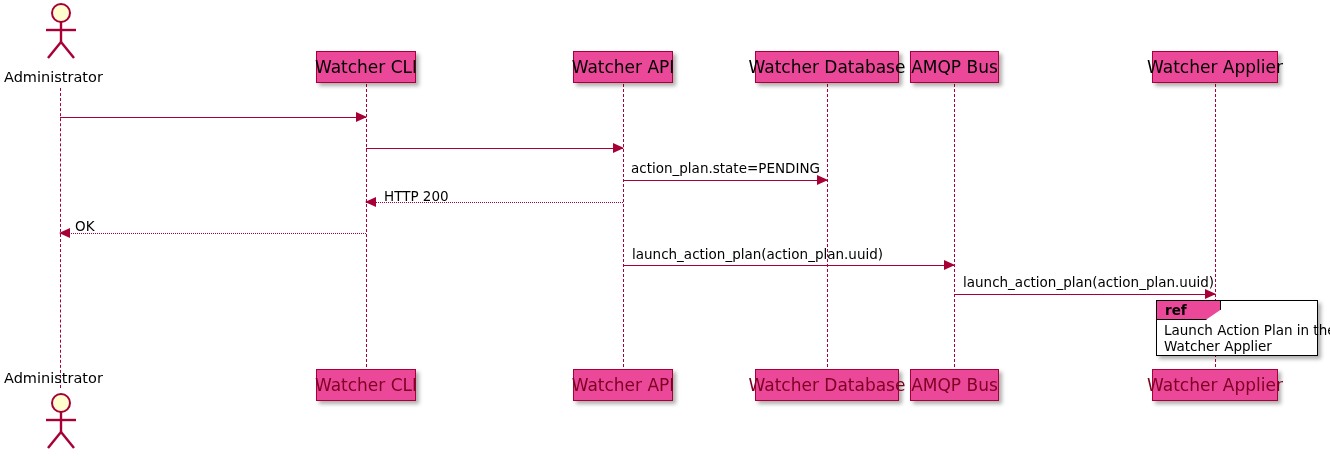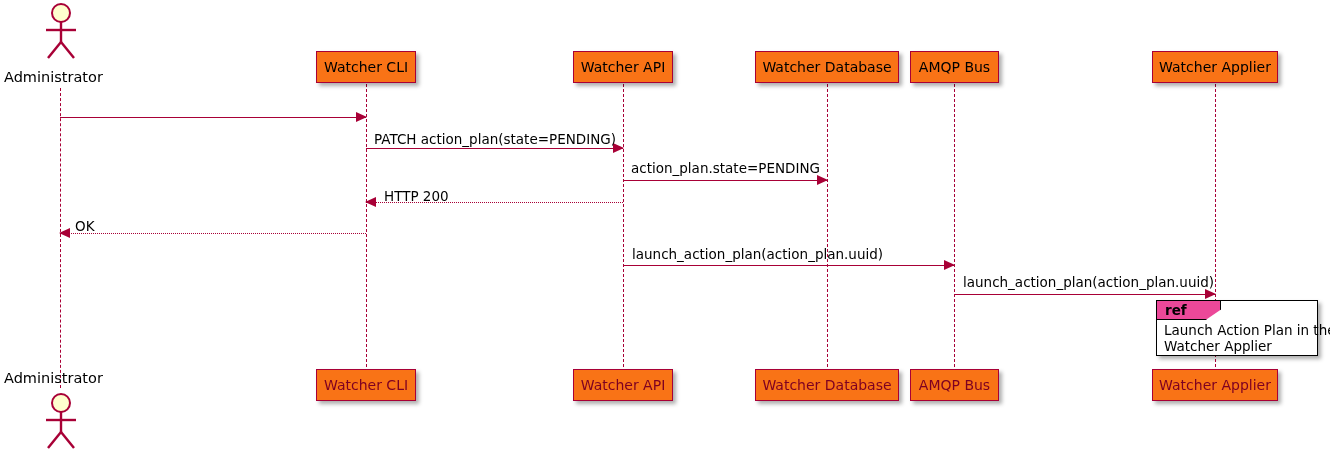--- a/index.html
+++ b/index.html
@@ -1,23 +1,23 @@
 <!DOCTYPE html>
 <html><head>
 <meta charset="utf-8">
 <style>
   html,body{margin:0;padding:0;background:#FFFFFF;}
   body{width:1330px;height:456px;position:relative;overflow:hidden;
        font-family:"DejaVu Sans","Liberation Sans",sans-serif;}
   #stage{position:absolute;left:0;top:0;width:1230px;height:456px;}
 
   
-  .pbox{position:absolute;background:#f97316;border:1.5px solid #A80036;
+  .pbox{position:absolute;background:#ec4899;border:1.5px solid #A80036;
         box-sizing:border-box;display:flex;align-items:center;justify-content:center;
-        font-size:14px;color:#000000;white-space:nowrap;
+        font-size:17px;color:#000000;white-space:nowrap;
         box-shadow:3px 3px 4px rgba(0,0,0,0.32);z-index:6;padding:0 9px;}
   .pbox.bottom{color:#7D0022;}
 
   
   .actor{position:absolute;z-index:6;}
   .actor svg{display:block;}
   .actorlabel{position:absolute;font-size:14.5px;color:#000000;white-space:nowrap;z-index:6;}
 
   
   .lifeline{position:absolute;width:0;border-left:1.4px dashed #A80036;z-index:1;}
@@ -82,21 +82,20 @@
 
   <div class="msg r" style="left:60px;top:117px;width:306px;">
     <div class="line"></div>
     <div class="head"></div>
   </div>
 
   <div class="msg r" style="left:366px;top:148px;width:257px;">
     <div class="line"></div>
     <div class="head"></div>
   </div>
-  <div class="msglabel" style="left:374px;top:131px;">PATCH action_plan(state=PENDING)</div>
 
   <div class="msg r" style="left:623px;top:180px;width:204px;">
     <div class="line"></div>
     <div class="head"></div>
   </div>
   <div class="msglabel" style="left:631px;top:160px;">action_plan.state=PENDING</div>
 
   <div class="msg l ret" style="left:366px;top:202px;width:257px;">
     <div class="line"></div>
     <div class="head"></div>

